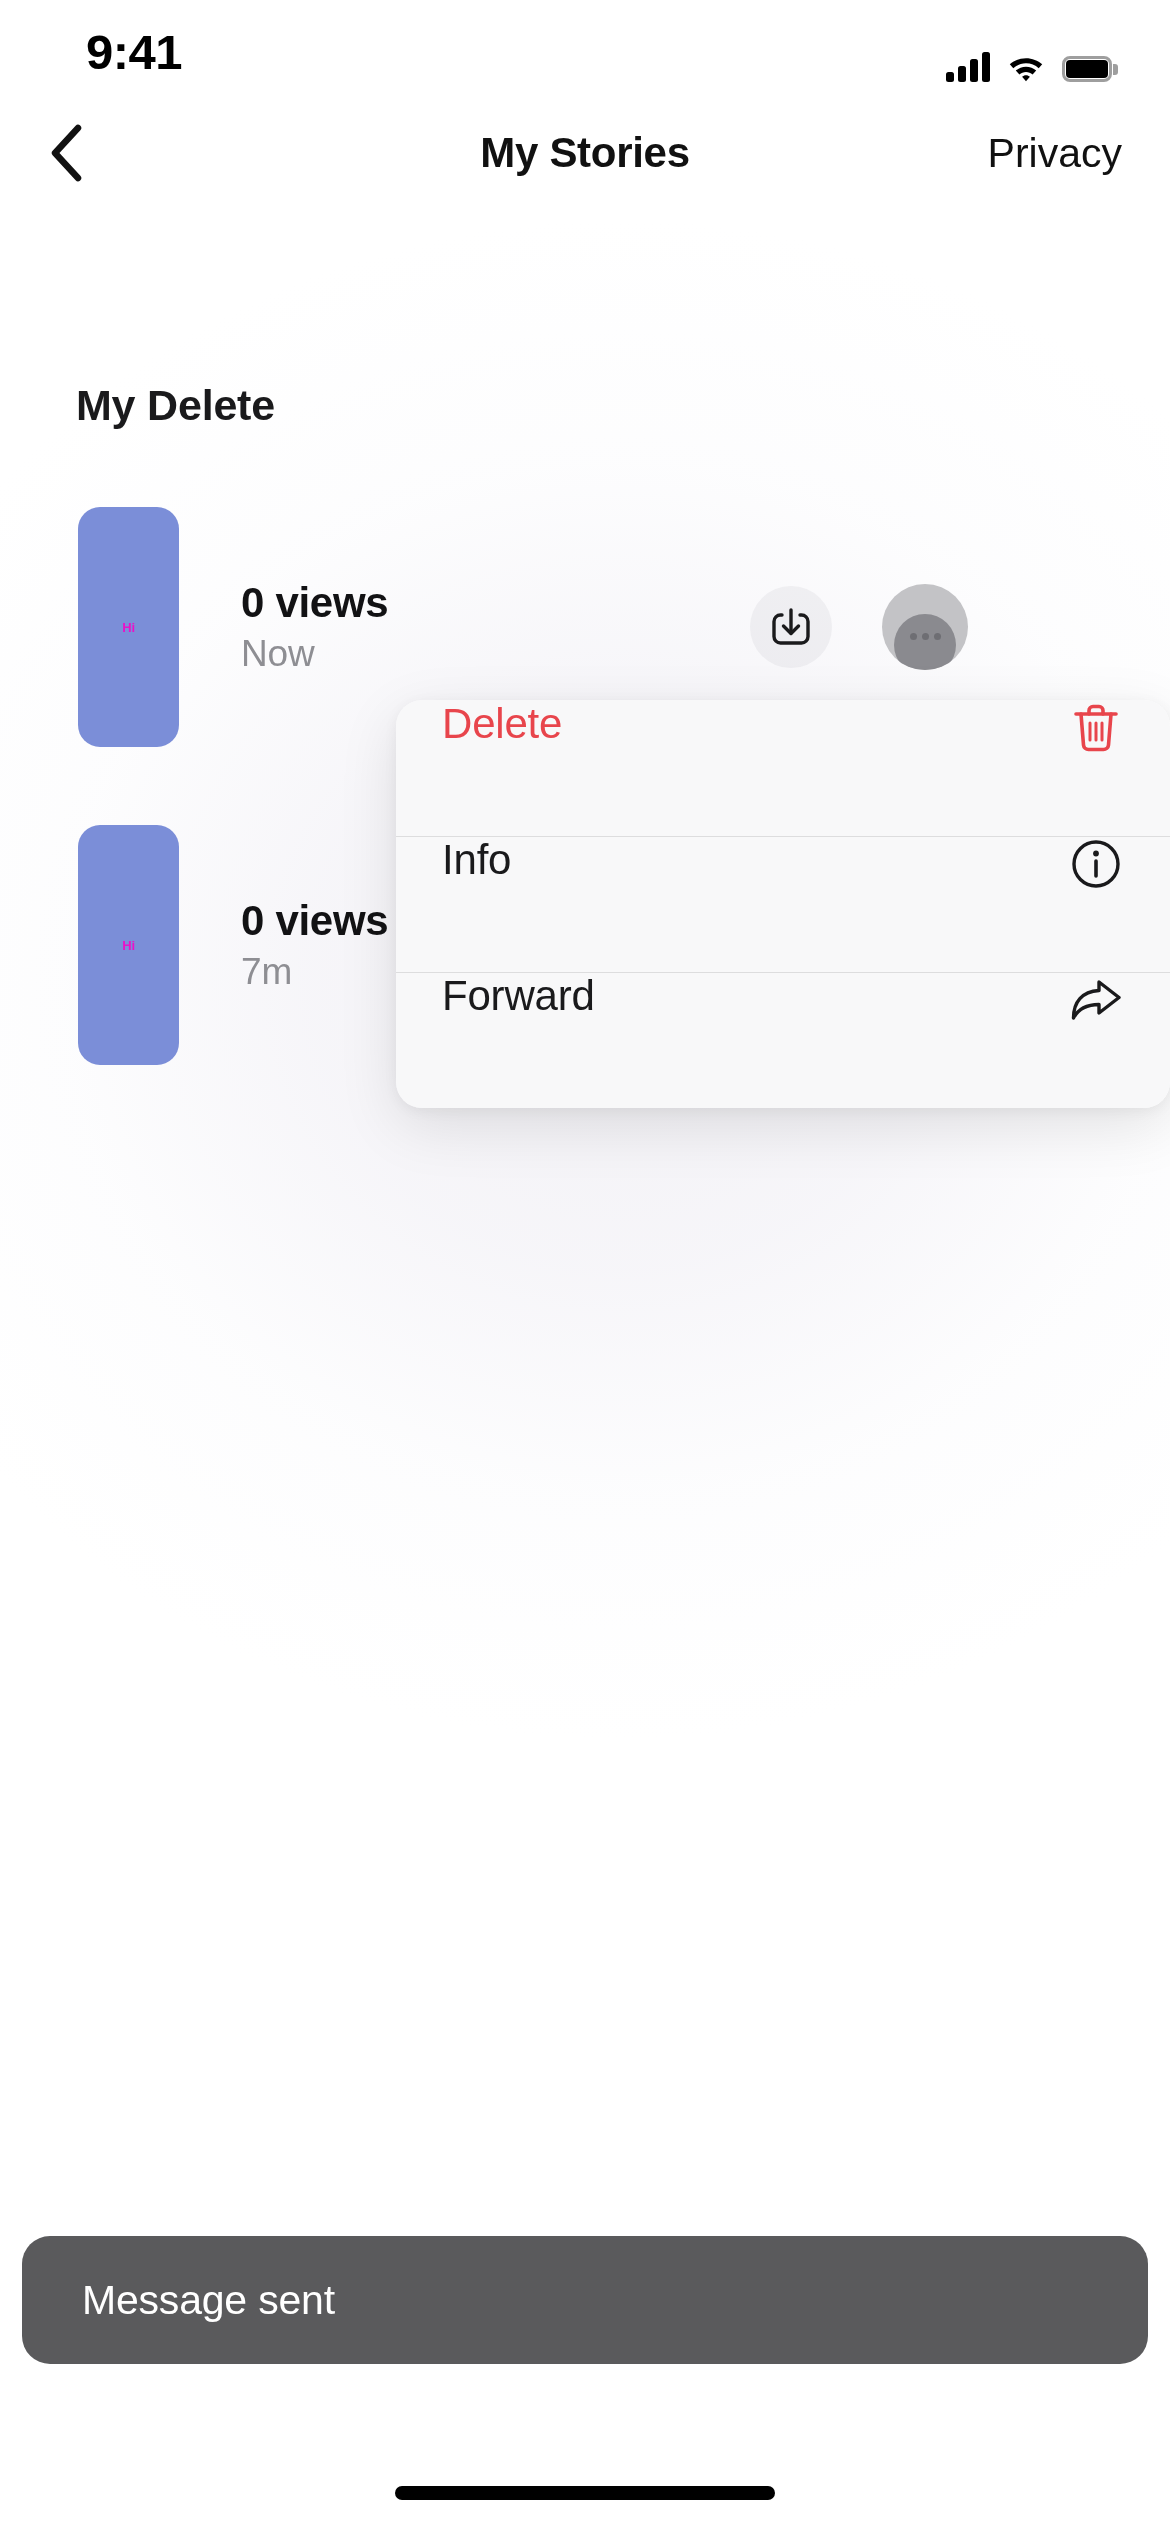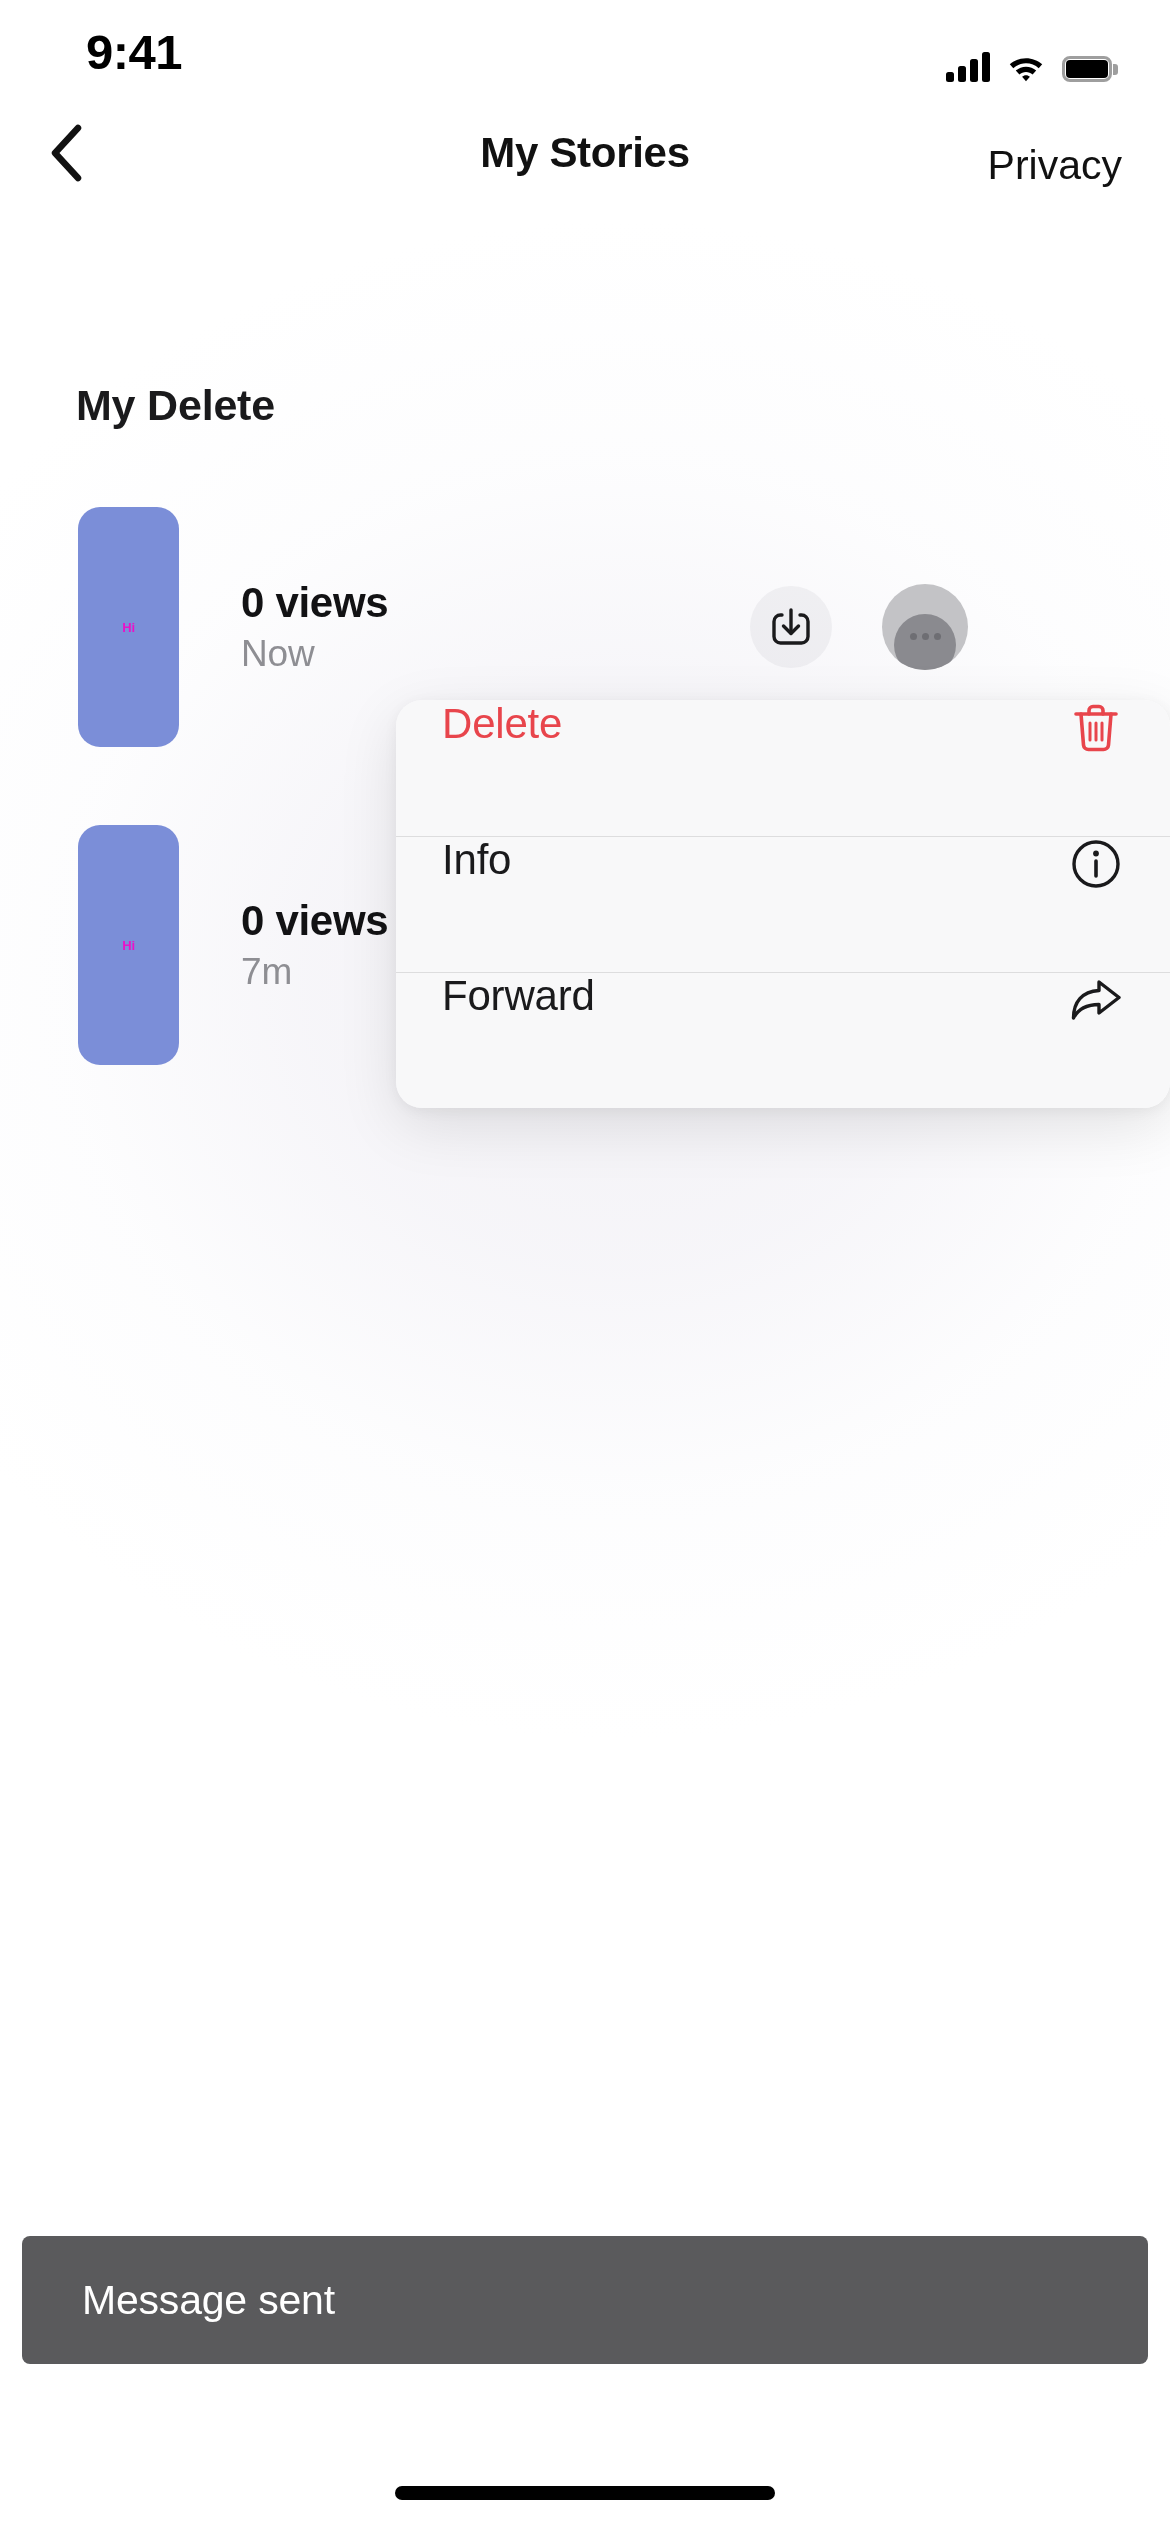--- a/index.html
+++ b/index.html
@@ -112,21 +112,21 @@
     width:1170px; height:106px;
     display:flex; align-items:center; justify-content:center;
     font-size:42px;
     font-weight:bold;
     color:#111;
     letter-spacing:-0.3px;
     text-align:right;
   }
   .nav-privacy {
     position:absolute;
-    right:48px; top:12px;
+    right:48px; top:0;
     height:106px;
     display:flex; align-items:center;
     font-size:41px;
     color:#111;
     cursor:pointer;
   }
 
   
   .content {
     position:absolute;
@@ -282,21 +282,21 @@
   }
 
   
   .toast {
     position:absolute;
     left:22px;
     bottom:168px;
     width:1126px;
     height:128px;
     background:#5a5a5c;
-    border-radius:8px;
+    border-radius:28px;
     display:flex;
     align-items:center;
     padding-left:60px;
     z-index:60;
   }
   .toast-text {
     font-size:41px;
     color:#ffffff;
     letter-spacing:-0.2px;
   }

